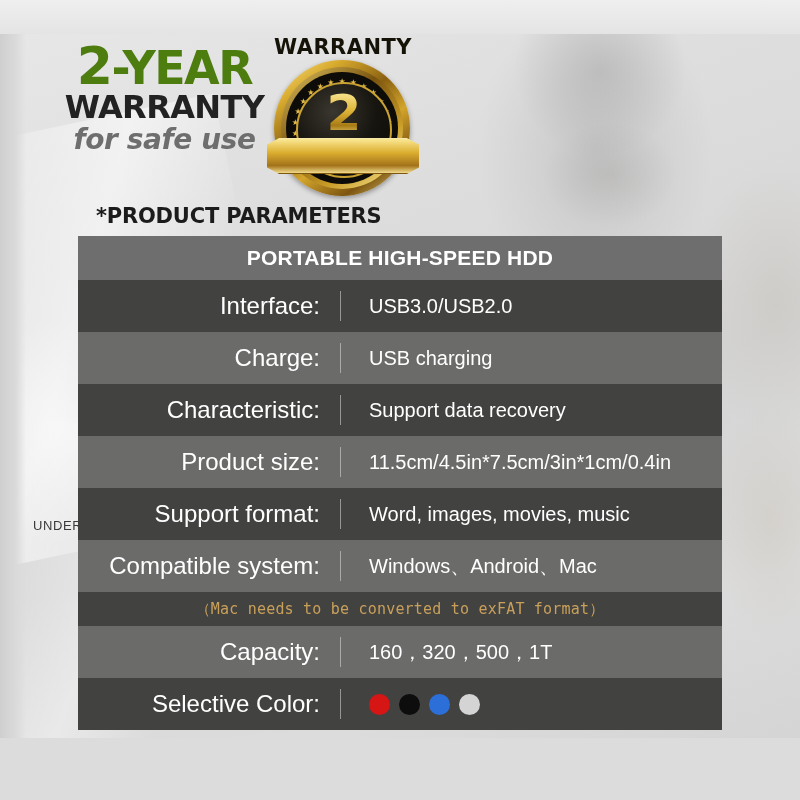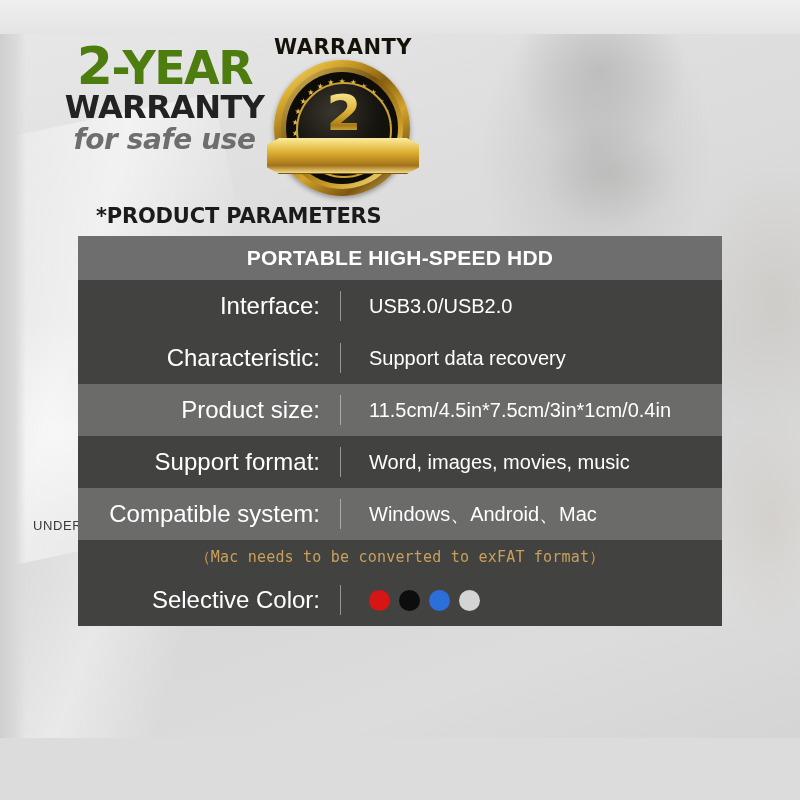--- a/index.html
+++ b/index.html
@@ -399,20 +399,25 @@
     <div class="spec-header">
       <span class="spec-header-title">PORTABLE HIGH-SPEED HDD</span>
     </div>
 
     <div id="spec-rows">
         <div class="spec-row dark">
           <div class="spec-label">Interface:</div>
           <div class="spec-divider"></div>
           <div class="spec-value">USB3.0/USB2.0</div>
         </div>
+        <div class="spec-row light">
+          <div class="spec-label">Charge:</div>
+          <div class="spec-divider"></div>
+          <div class="spec-value">USB charging</div>
+        </div>
         <div class="spec-row dark">
           <div class="spec-label">Characteristic:</div>
           <div class="spec-divider"></div>
           <div class="spec-value">Support data recovery</div>
         </div>
         <div class="spec-row light">
           <div class="spec-label">Product size:</div>
           <div class="spec-divider"></div>
           <div class="spec-value">11.5cm/4.5in*7.5cm/3in*1cm/0.4in</div>
         </div>
@@ -425,20 +430,25 @@
           <div class="spec-label">Compatible system:</div>
           <div class="spec-divider"></div>
           <div class="spec-value">Windows、Android、Mac</div>
         </div>
       </div>
 
     <div class="spec-note-row">
       <span class="spec-note-text">（Mac needs to be converted to exFAT format）</span>
     </div>
 
+    <div class="spec-row light">
+      <div class="spec-label">Capacity:</div>
+      <div class="spec-divider"></div>
+      <div class="spec-value">160，320，500，1T</div>
+    </div>
 
     <div class="spec-row dark">
       <div class="spec-label">Selective Color:</div>
       <div class="spec-divider"></div>
       <div class="spec-value">
         <div class="swatches" id="color-swatches">
             <div class="swatch" style="background: rgb(214, 21, 21);"></div>
             <div class="swatch" style="background: rgb(13, 13, 13);"></div>
             <div class="swatch" style="background: rgb(45, 111, 216);"></div>
             <div class="swatch" style="background: rgb(212, 212, 212);"></div>

